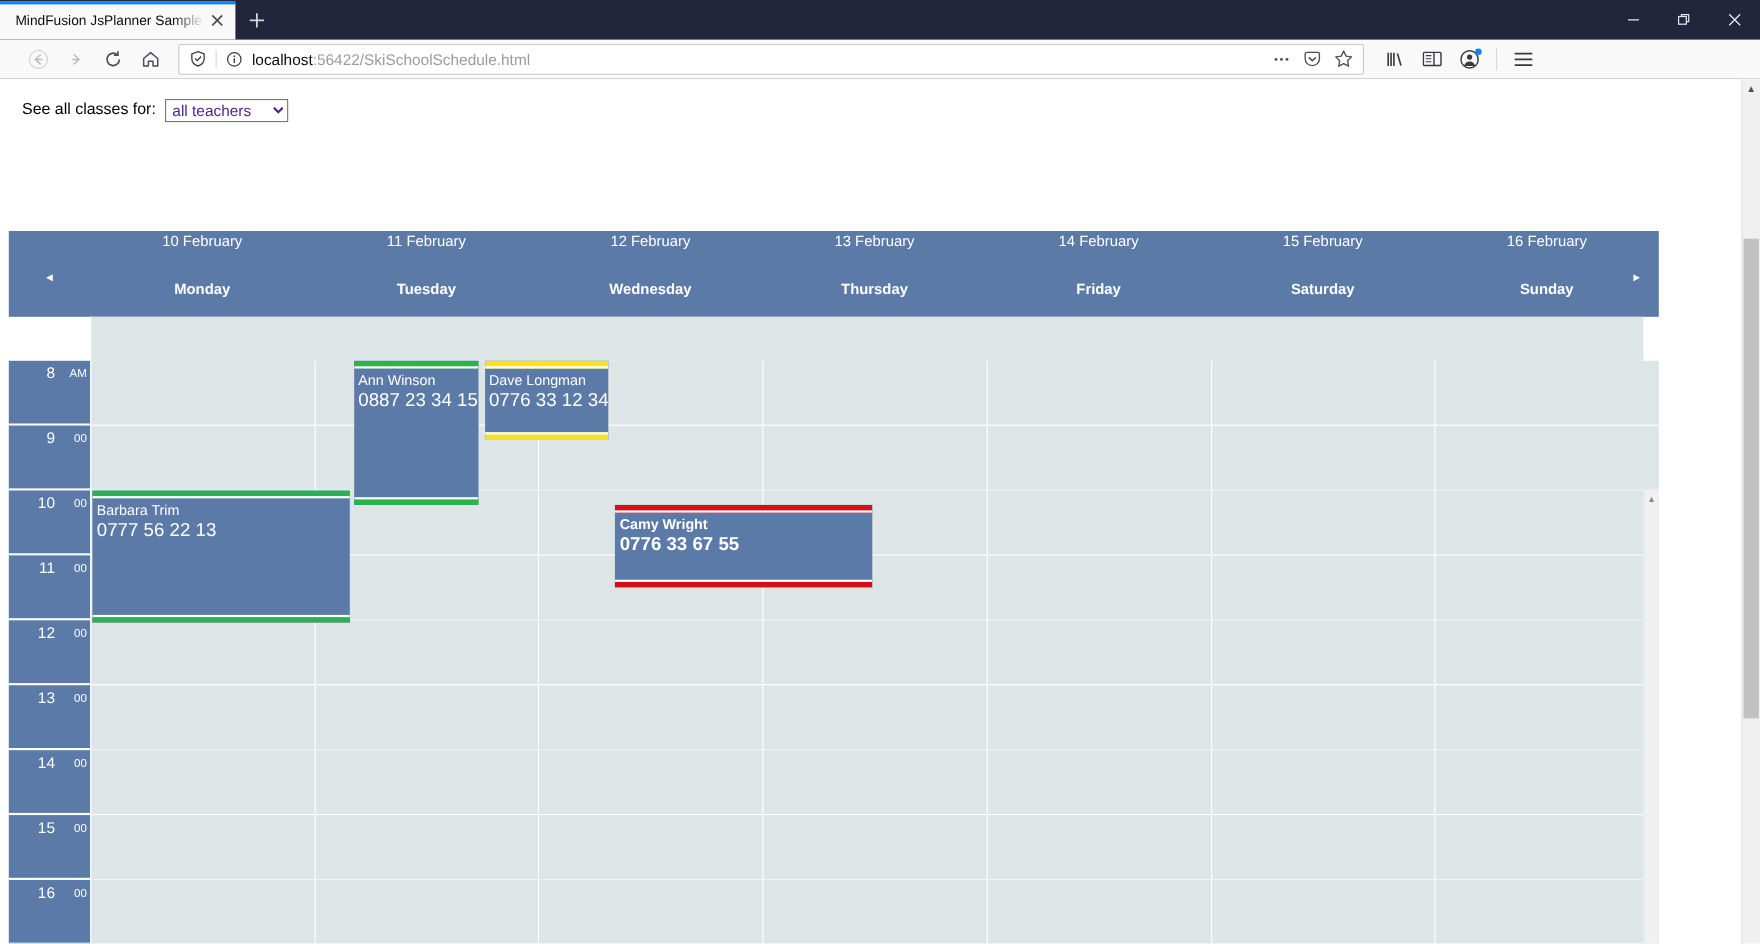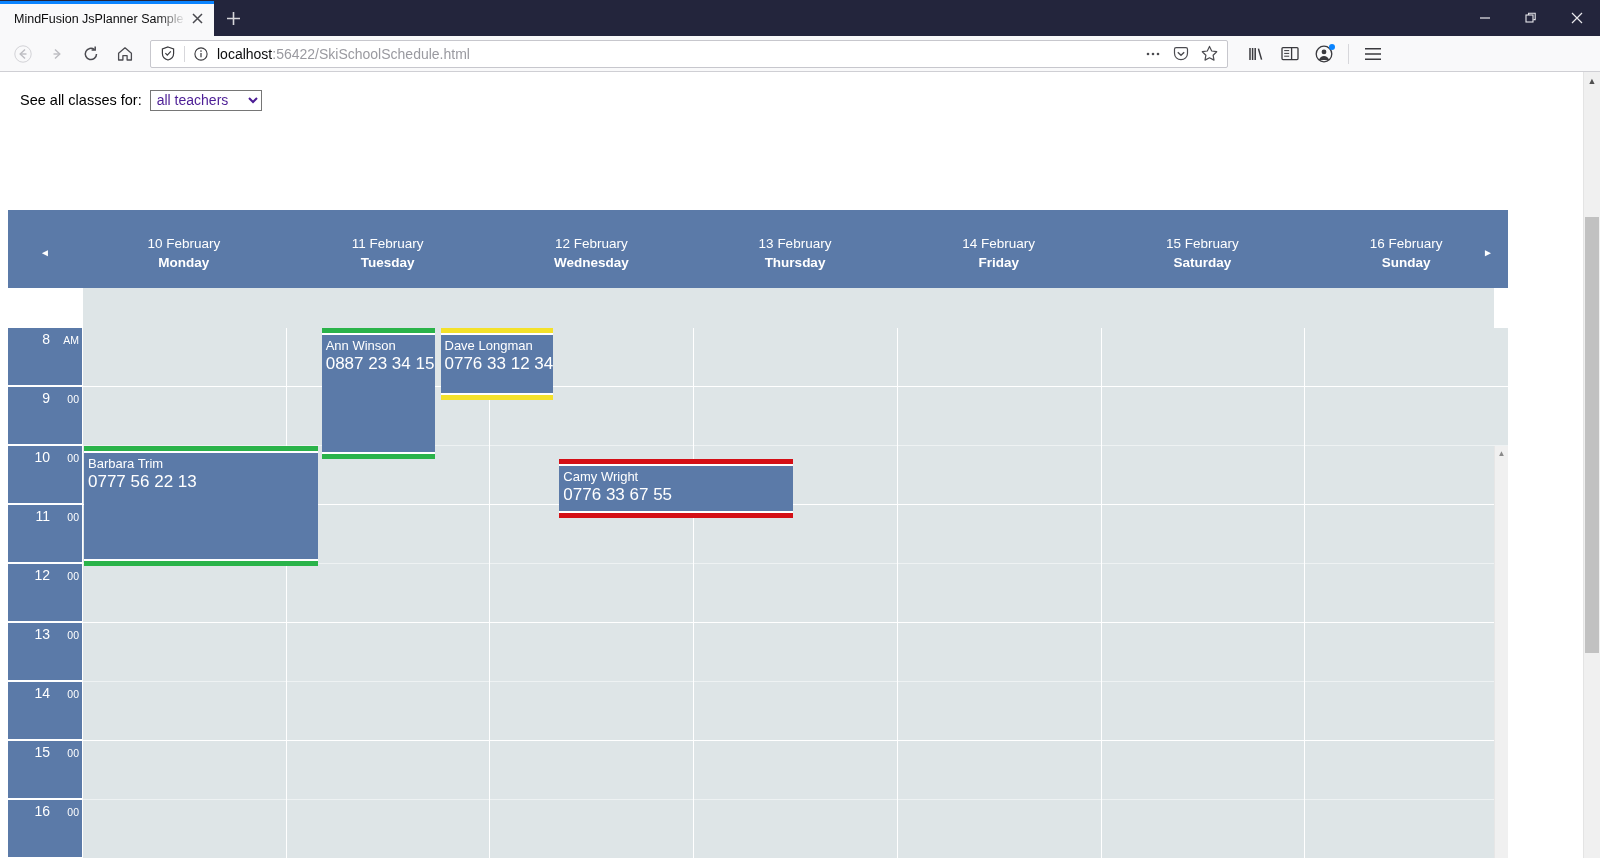--- a/index.html
+++ b/index.html
@@ -40,21 +40,21 @@
   }
   .wincontrols { position: absolute; right: 0; top: 0; height: 36px; display: flex; }
   .wc {
     width: 46px; height: 36px; display: flex; align-items: center;
     justify-content: center; color: #e8e8ec;
   }
   .wc svg { display: block; }
 
   .navbar {
     height: 36px; background: #f9f9fa; border-bottom: 1px solid #cfcfd4;
-    display: flex; align-items: center; padding: 0 6px; flex: none;
+    display: flex; align-items: center; padding: 0 18px; flex: none;
   }
   .navbtn {
     width: 34px; height: 30px; display: flex; align-items: center;
     justify-content: center; color: #4b4b50; flex: none;
   }
   .navbtn.disabled { color: #bcbcc1; }
   .urlbar {
     flex: 1; height: 28px; margin: 0 6px 0 8px; background: #ffffff;
     border: 1px solid #c7c7cd; border-radius: 2px; display: flex;
     align-items: center; padding: 0 6px; max-width: 1078px;
@@ -90,21 +90,21 @@
     height: 78px; background: #5b7aa8; display: flex; align-items: stretch; position: relative;
   }
   .nav-arrow {
     width: 74px; display: flex; align-items: center; justify-content: center;
     color: #ffffff; font-size: 10px; padding-top: 6px;
   }
   .nav-arrow.right { position: absolute; right: 6px; top: 0; bottom: 0; width: 28px; }
   .day-heads { display: flex; flex: 1; }
   .day-head {
     flex: 1; display: flex; flex-direction: column; align-items: center;
-    justify-content: flex-end; color: #ffffff; padding-bottom: 16px;
+    justify-content: space-between; color: #ffffff; padding-bottom: 16px;
   }
   .day-date { font-size: 13.5px; line-height: 19px; font-weight: 400; }
   .day-name { font-size: 13.5px; line-height: 19px; font-weight: bold; }
 
   .allday-strip {
     position: absolute; left: 74px; right: 14px; top: 78px; height: 40px;
     background: #dee5e7; border-left: 1px solid #ffffff;
   }
 
   .grid-area { position: absolute; left: 0; top: 118px; right: 0; bottom: 0; display: flex; }
@@ -434,21 +434,21 @@
                   <div class="appt" style="top: 0px; height: 72px; left: 50%; right: auto; width: calc(50% - 6px); margin-left: 2px;">
                     <span class="band-top" style="background:#f4e12a"></span>
                     <span class="band-bot" style="background:#f4e12a"></span>
                     <div class="appt-body">
                       <div class="appt-name">Dave Longman</div>
                       <div class="appt-phone">0776 33 12 34</div>
                     </div>
                   </div>
                 </div>
               <div class="day-col">
-                  <div class="appt" style="top: 131px; height: 59px;">
+                  <div class="appt" style="top: 131px; height: 75px; font-weight: bold;">
                     <span class="band-top" style="background:#d40f16"></span>
                     <span class="band-bot" style="background:#d40f16"></span>
                     <div class="appt-body">
                       <div class="appt-name">Camy Wright</div>
                       <div class="appt-phone">0776 33 67 55</div>
                     </div>
                   </div>
                 </div>
               <div class="day-col"></div>
               <div class="day-col"></div>

